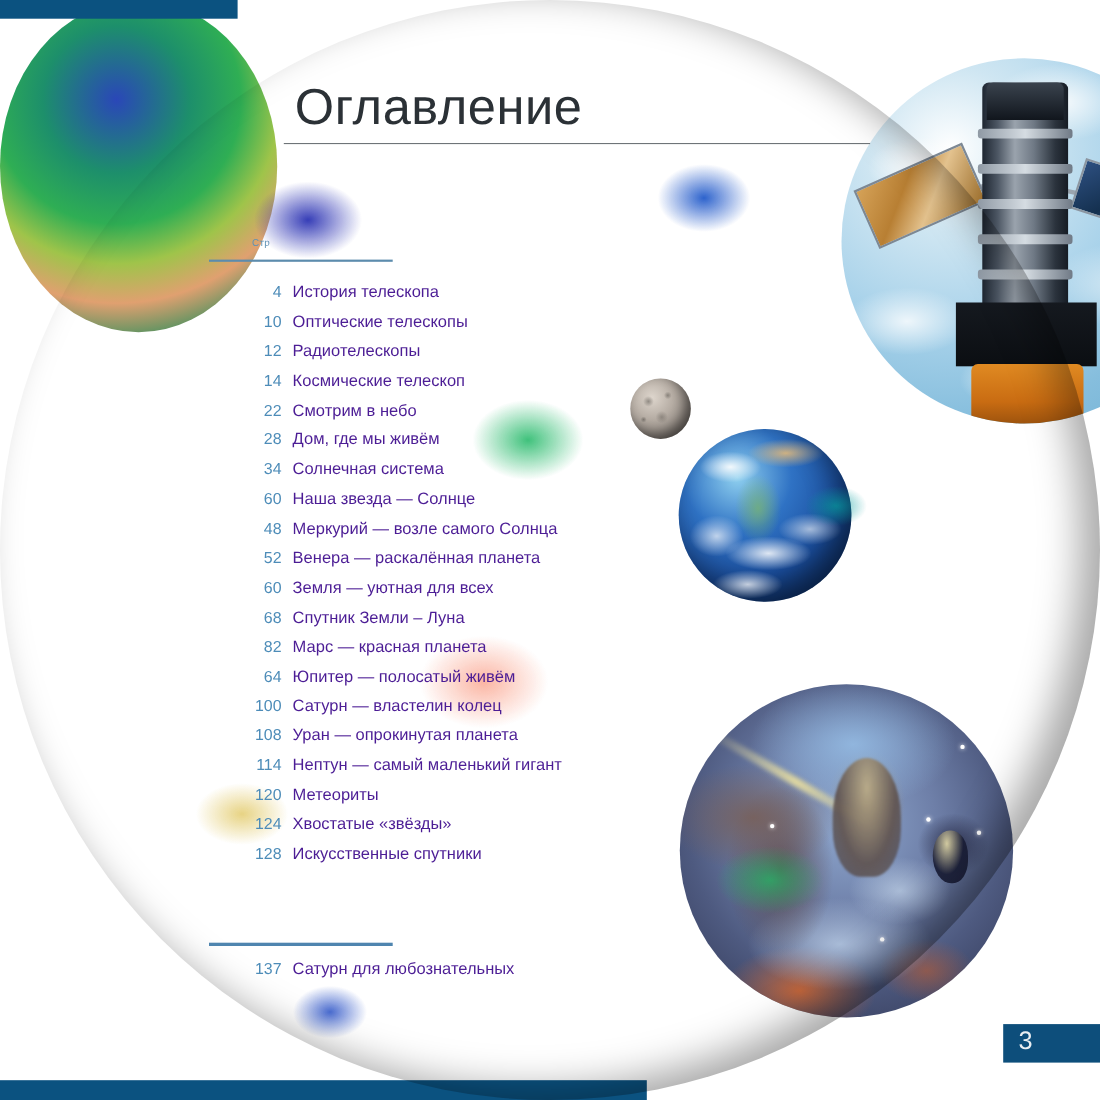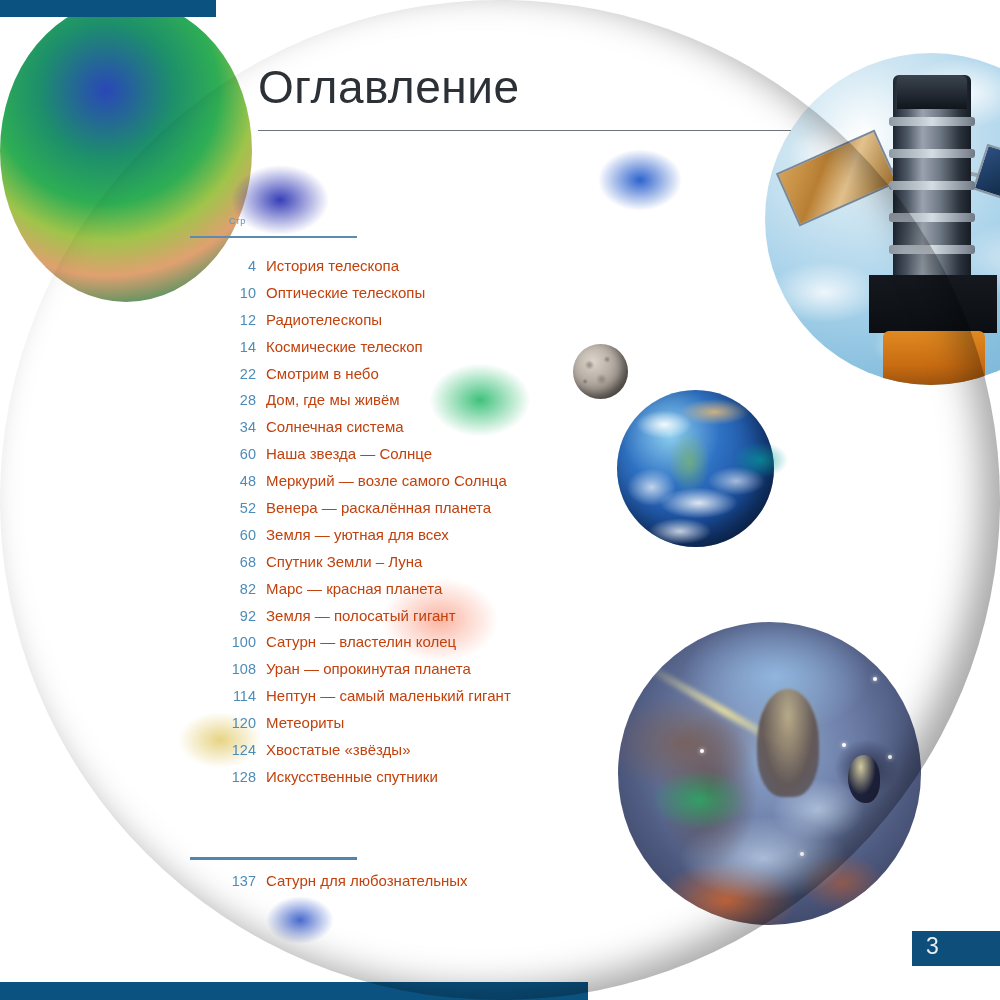--- a/index.html
+++ b/index.html
@@ -35,21 +35,21 @@
     position: absolute;
     left: 258px; top: 64px;
     width: 534px;
   }
   #toc-title {
     font-size: 46px;
     font-weight: 400;
     color: #2b3136;
     letter-spacing: 0.5px;
     line-height: 1;
-    margin: 0;
+    margin: 10px;
     white-space: nowrap;
   }
   #title-rule {
     position: absolute;
     left: 258px; top: 130px;
     width: 533px; height: 1px;
     background: #6e7478;
   }
 
   
@@ -87,21 +87,21 @@
     width: 66px;
     text-align: right;
     font-size: 14.5px;
     color: #4d8cb8;
     font-weight: 400;
     flex: none;
   }
   .toc-entry {
     padding-left: 10px;
     font-size: 15px;
-    color: #c2410c;
+    color: #4c1d95;
     white-space: nowrap;
   }
 
   #toc-extra {
     position: absolute;
     left: 190px; top: 872px;
     width: 520px;
   }
   #toc-extra .toc-row { height: 26px; }
 
@@ -401,22 +401,22 @@
       </div>
       <div class="toc-row">
         <span class="toc-page">68</span>
         <span class="toc-entry">Спутник Земли – Луна</span>
       </div>
       <div class="toc-row">
         <span class="toc-page">82</span>
         <span class="toc-entry">Марс — красная планета</span>
       </div>
       <div class="toc-row">
-        <span class="toc-page">92</span>
-        <span class="toc-entry">Земля — полосатый гигант</span>
+        <span class="toc-page">64</span>
+        <span class="toc-entry">Юпитер — полосатый живём</span>
       </div>
       <div class="toc-row">
         <span class="toc-page">100</span>
         <span class="toc-entry">Сатурн — властелин колец</span>
       </div>
       <div class="toc-row">
         <span class="toc-page">108</span>
         <span class="toc-entry">Уран — опрокинутая планета</span>
       </div>
       <div class="toc-row">

